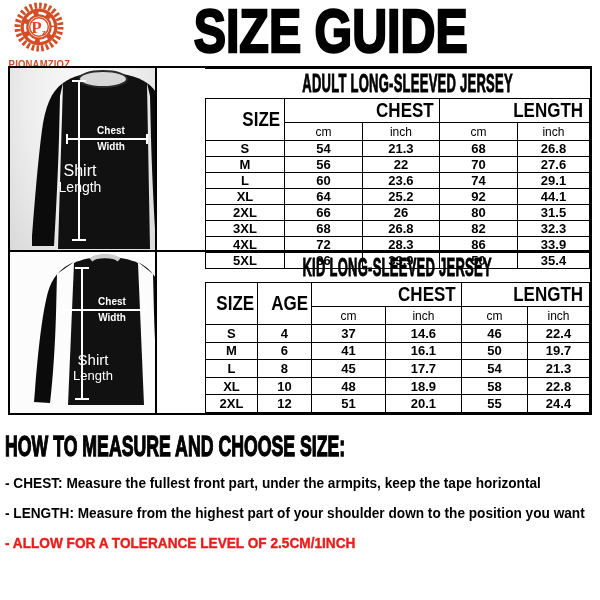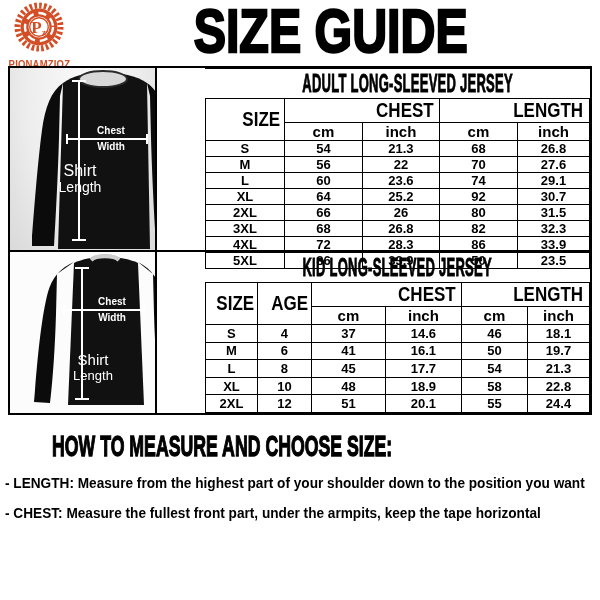--- a/index.html
+++ b/index.html
@@ -38,25 +38,25 @@
   .table-pane { flex:1;margin-left:48px; }
   table { width:100%; height:100%; border-collapse:collapse; table-layout:fixed; }
   th, td { border:1.5px solid #000; text-align:center; vertical-align:middle; padding:0; }
   .tbl-title-row th { border-left:none; border-right:none; height:24px; }
   .tbl-title { display:inline-block; font-size:25px; font-weight:bold; white-space:nowrap;
     transform:scaleX(.52); transform-origin:center; -webkit-text-stroke:.9px #000; letter-spacing:.5px; }
   .grp-row th { height:21px; font-size:20px; font-weight:bold;text-align:right; }
   .grp-row th span { display:inline-block; transform:scaleX(.85); transform-origin:center; white-space:nowrap; }
   .size-th { font-size:21px; font-weight:bold; }
   .size-th span { display:inline-block; transform:scaleX(.9); transform-origin:center; }
-  .unit-row th { height:18px; font-size:15px; font-weight:bold; }
+  .unit-row th { height:18px; font-size:12px; font-weight:normal; }
   td { font-size:13px; font-weight:bold; }
   
   .howto { position:absolute; left:5px; top:430px; width:594px; }
-  .howto h2 { font-size:30px; font-weight:bold; line-height:32px; white-space:nowrap; margin-bottom:12px;margin-left:47px; }
+  .howto h2 { font-size:30px; font-weight:bold; line-height:32px; white-space:nowrap; margin-bottom:12px; }
   .howto h2 span { display:inline-block; transform:scaleX(.59); transform-origin:left center; -webkit-text-stroke:1.3px #000; }
   .howto p { font-size:15.5px; font-weight:bold; line-height:18px; margin-bottom:12px; white-space:nowrap; }
   .howto p span { display:inline-block; transform:scaleX(.88); transform-origin:left center; }
   .howto p.tolerance { color:#ec1b1b; }
   .howto p.tolerance span { -webkit-text-stroke:.4px #ec1b1b; }
   
   .ann { fill:#fff; font-family:"Liberation Sans","DejaVu Sans",sans-serif; }
 </style>
 </head>
 <body>
@@ -144,21 +144,21 @@
                 <td>60</td>
                 <td>23.6</td>
                 <td>74</td>
                 <td>29.1</td>
               </tr>
           <tr>
                 <td>XL</td>
                 <td>64</td>
                 <td>25.2</td>
                 <td>92</td>
-                <td>30.7</td>
+                <td>44.1</td>
               </tr>
           <tr>
                 <td>2XL</td>
                 <td>66</td>
                 <td>26</td>
                 <td>80</td>
                 <td>31.5</td>
               </tr>
           <tr>
                 <td>3XL</td>
@@ -172,21 +172,21 @@
                 <td>72</td>
                 <td>28.3</td>
                 <td>86</td>
                 <td>33.9</td>
               </tr>
           <tr>
                 <td>5XL</td>
                 <td>86</td>
                 <td>33.9</td>
                 <td>50</td>
-                <td>23.5</td>
+                <td>35.4</td>
               </tr>
         </tbody>
           </table>
       </div>
     </div>
 
     <div class="guide-row kid">
       <div class="shirt-pane kid-bg">
         <svg width="194" height="159" viewBox="0 0 194 159">
           <ellipse cx="95" cy="9" rx="15" ry="6" fill="#e9e9e9" stroke="#9a9a9a" stroke-width="1.5"></ellipse>
@@ -233,21 +233,21 @@
             <th>inch</th>
             <th>cm</th>
             <th>inch</th>
           </tr>
           <tr>
                 <td>S</td>
                 <td>4</td>
                 <td>37</td>
                 <td>14.6</td>
                 <td>46</td>
-                <td>18.1</td>
+                <td>22.4</td>
               </tr>
           <tr>
                 <td>M</td>
                 <td>6</td>
                 <td>41</td>
                 <td>16.1</td>
                 <td>50</td>
                 <td>19.7</td>
               </tr>
           <tr>
@@ -275,17 +275,18 @@
                 <td>24.4</td>
               </tr>
         </tbody>
           </table>
       </div>
     </div>
   </div>
 
   <div class="howto">
     <h2><span>HOW TO MEASURE AND CHOOSE SIZE:</span></h2>
+    <p><span>- CHEST: Measure the fullest front part, under the armpits, keep the tape horizontal</span></p>
     <p><span>- LENGTH: Measure from the highest part of your shoulder down to the position you want</span></p>
-    <p><span>- CHEST: Measure the fullest front part, under the armpits, keep the tape horizontal</span></p>
+    <p class="tolerance"><span>- ALLOW FOR A TOLERANCE LEVEL OF 2.5CM/1INCH</span></p>
   </div>
 
 </div>
 
 </body></html>

